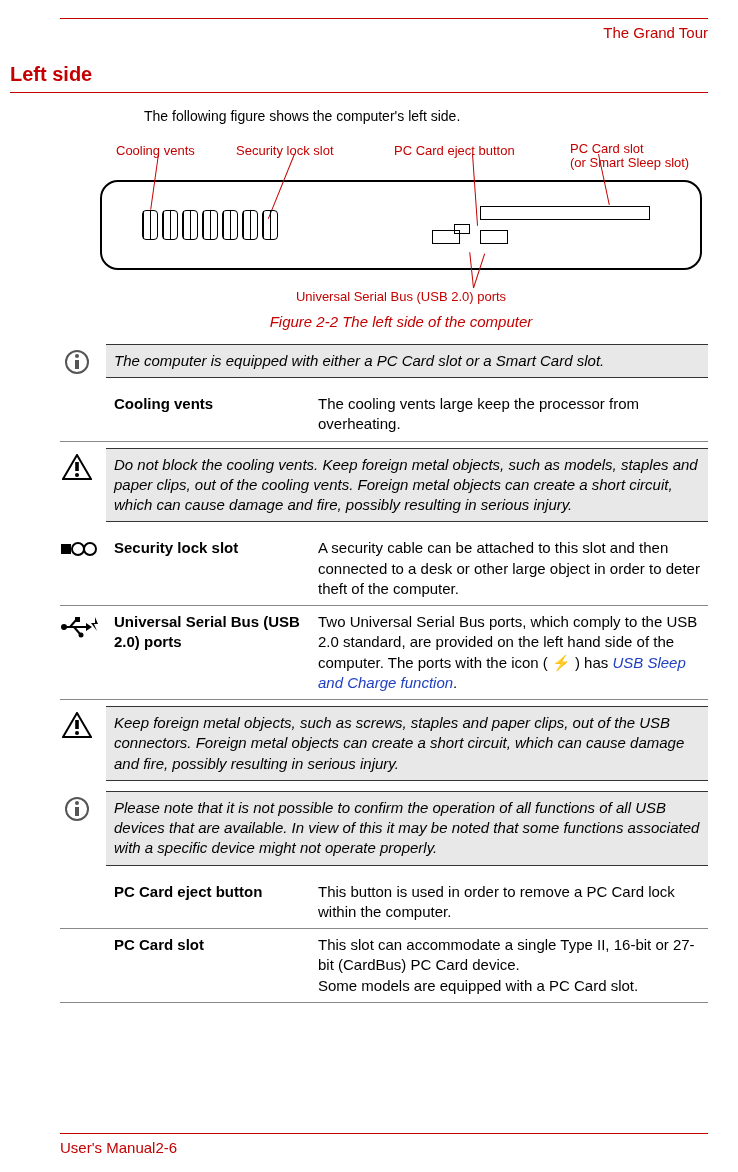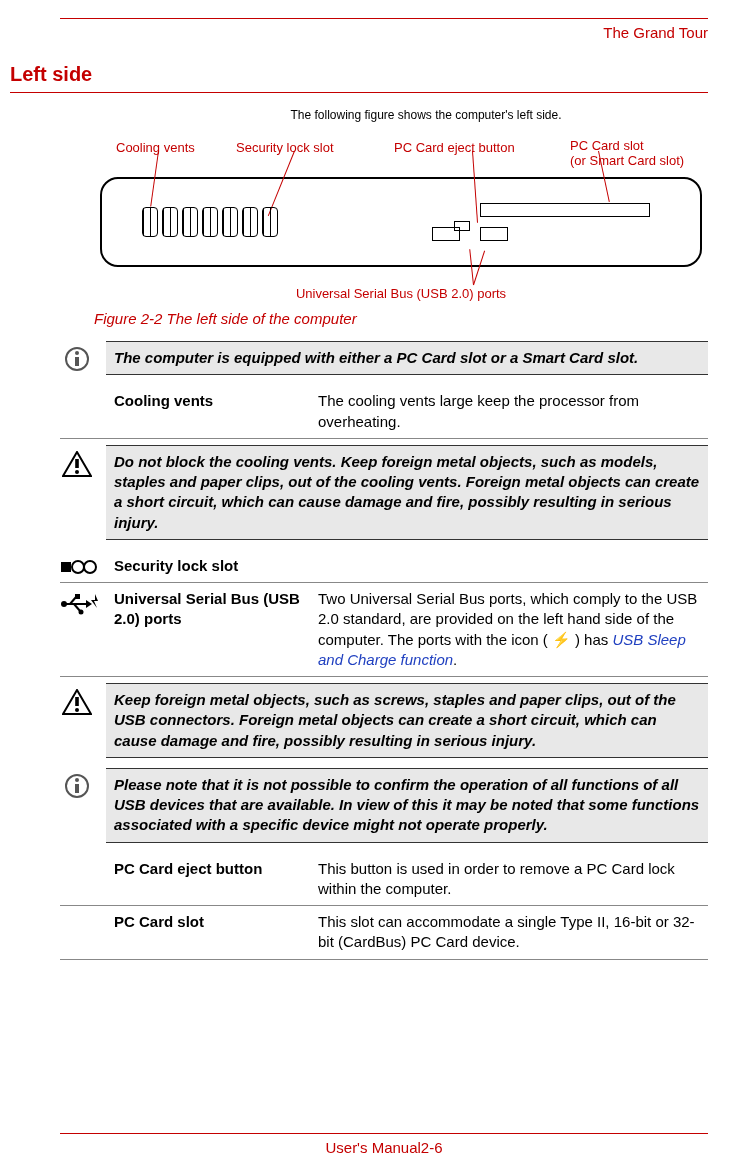--- a/index.html
+++ b/index.html
@@ -27,22 +27,21 @@
     color: #c40000;
     font-size: 20px;
     font-weight: bold;
     border-bottom: 1px solid #c40000;
     padding-bottom: 4px;
     margin-bottom: 14px;
     margin-left: -50px;
   }
   .intro {
     margin: 0 0 16px 84px;
-    font-size: 12px;
-    text-align: center;
+    font-size: 14px;
   }
   .figure-wrap {
     margin: 0 0 8px 34px;
     position: relative;
   }
   .labels-row {
     display: flex;
     color: #c40000;
     font-size: 13px;
     margin-bottom: 4px;
@@ -81,26 +80,25 @@
   .lead.a{ left:56px; top:-28px; height:56px; transform-origin:top; transform:rotate(8deg);}
   .lead.b{ left:192px; top:-28px; height:70px; transform-origin:top; transform:rotate(22deg);}
   .lead.c{ left:370px; top:-28px; height:72px; transform-origin:top; transform:rotate(-4deg);}
   .lead.d{ left:496px; top:-28px; height:52px; transform-origin:top; transform:rotate(-12deg);}
   .lead.e{ left:371px; bottom:-20px; height:36px; transform-origin:bottom; transform:rotate(18deg);}
   .lead.f{ left:371px; bottom:-20px; height:36px; transform-origin:bottom; transform:rotate(-6deg);}
   .under-label {
     text-align:center; color:#c40000; font-size:13px; margin-top:18px;
   }
   .fig-caption {
-    text-align:left; color:#c40000; font-style:italic; font-size:15px; margin:6px 0 12px;
+    text-align:center; color:#c40000; font-style:italic; font-size:15px; margin:6px 0 12px;
   }
   .note-box {
     display:flex; gap:12px; margin: 6px 0 10px 0;
     align-items:flex-start;
-    font-weight:bold;
   }
   .note-icon {
     width: 34px; flex: 0 0 34px; display:flex; align-items:flex-start; justify-content:center;
     padding-top:6px;
   }
   .note-text {
     flex:1;
     background:#e8e8e8;
     border-top:1px solid #333;
     border-bottom:1px solid #333;
@@ -114,42 +112,42 @@
     padding: 6px 0;
     margin-left:0;
   }
   .def-icon { width:40px; flex:0 0 40px; display:flex; align-items:flex-start; justify-content:center; padding-top:2px;}
   .def-term { width:190px; flex:0 0 190px; font-weight:bold; font-size:15px; padding-top:0;}
   .def-desc { flex:1; font-size:15px;}
   .usb-blue { color:#2040c0; font-style:italic;}
   .footer {
     position:absolute; bottom:14px; left:60px; right:30px;
     border-top:1px solid #c40000;
-    display:flex; justify-content:center;
+    display:flex; justify-content:flex-start;
     color:#c40000; font-size:15px; padding-top:4px;
   }
   .lightning { font-weight:bold; }
   svg { display:block; }
 </style>
 </head>
 <body>
 
 <div class="header-bar"></div>
 <div class="header-title">The Grand Tour</div>
 
 <h2 class="section-heading">Left side</h2>
 
 <p class="intro">The following figure shows the computer's left side.</p>
 
 <div class="figure-wrap">
   <div class="labels-row">
     <span class="lbl l1">Cooling vents</span>
     <span class="lbl l2">Security lock slot</span>
     <span class="lbl l3">PC Card eject button</span>
-    <span class="lbl l4"><span>PC Card slot</span><br><span> (or Smart Card slot)</span></span>
+    <span class="lbl l4"><span>PC Card slot</span><br><span> (or Smart Sleep slot)</span></span>
   </div>
   <div class="comp-diagram">
     <div class="lead a"></div>
       <div class="lead b"></div>
       <div class="lead c"></div>
       <div class="lead d"></div>
     <div class="lead e"></div>
       <div class="lead f"></div>
     <div class="vents">
       <div class="vent"></div>
@@ -201,20 +199,21 @@
 
 <div class="def-row">
   <div class="def-icon">
     <svg width="40" height="18" viewBox="0 0 40 18">
         <rect x="1" y="4" width="10" height="10" fill="#000"></rect>
         <circle cx="18" cy="9" r="6" fill="none" stroke="#000" stroke-width="2"></circle>
         <circle cx="30" cy="9" r="6" fill="none" stroke="#000" stroke-width="2"></circle>
       </svg>
   </div>
   <div class="def-term">Security lock slot</div>
+  <div class="def-desc">A security cable can be attached to this slot and then connected to a desk or other large object in order to deter theft of the computer.</div>
 </div>
 
 <div class="def-row">
   <div class="def-icon">
     <svg width="40" height="26" viewBox="0 0 40 26">
         <circle cx="4" cy="13" r="3" fill="#000"></circle>
         <line x1="4" y1="13" x2="26" y2="13" stroke="#000" stroke-width="2"></line>
         <line x1="10" y1="13" x2="16" y2="6" stroke="#000" stroke-width="2"></line>
         <rect x="15" y="3" width="5" height="5" fill="#000"></rect>
         <line x1="14" y1="13" x2="20" y2="20" stroke="#000" stroke-width="2"></line>
@@ -254,20 +253,21 @@
 <div class="def-row">
   <div class="def-icon"></div>
   <div class="def-term">PC Card eject button</div>
   <div class="def-desc">This button is used in order to remove a PC Card lock within the computer.</div>
 </div>
 
 <div class="def-row">
   <div class="def-icon"></div>
   <div class="def-term">PC Card slot</div>
   <div class="def-desc">
-    <span>This slot can accommodate a single Type II, 16-bit or 32-bit (CardBus) PC Card device.</span><br>
+    <span>This slot can accommodate a single Type II, 16-bit or 27-bit (CardBus) PC Card device.</span><br>
+    <span>Some models are equipped with a PC Card slot.</span>
   </div>
 </div>
 
 <div class="footer">
   <span>User's Manual</span>
   <span>2-6</span>
 </div>
 
 </body></html>

